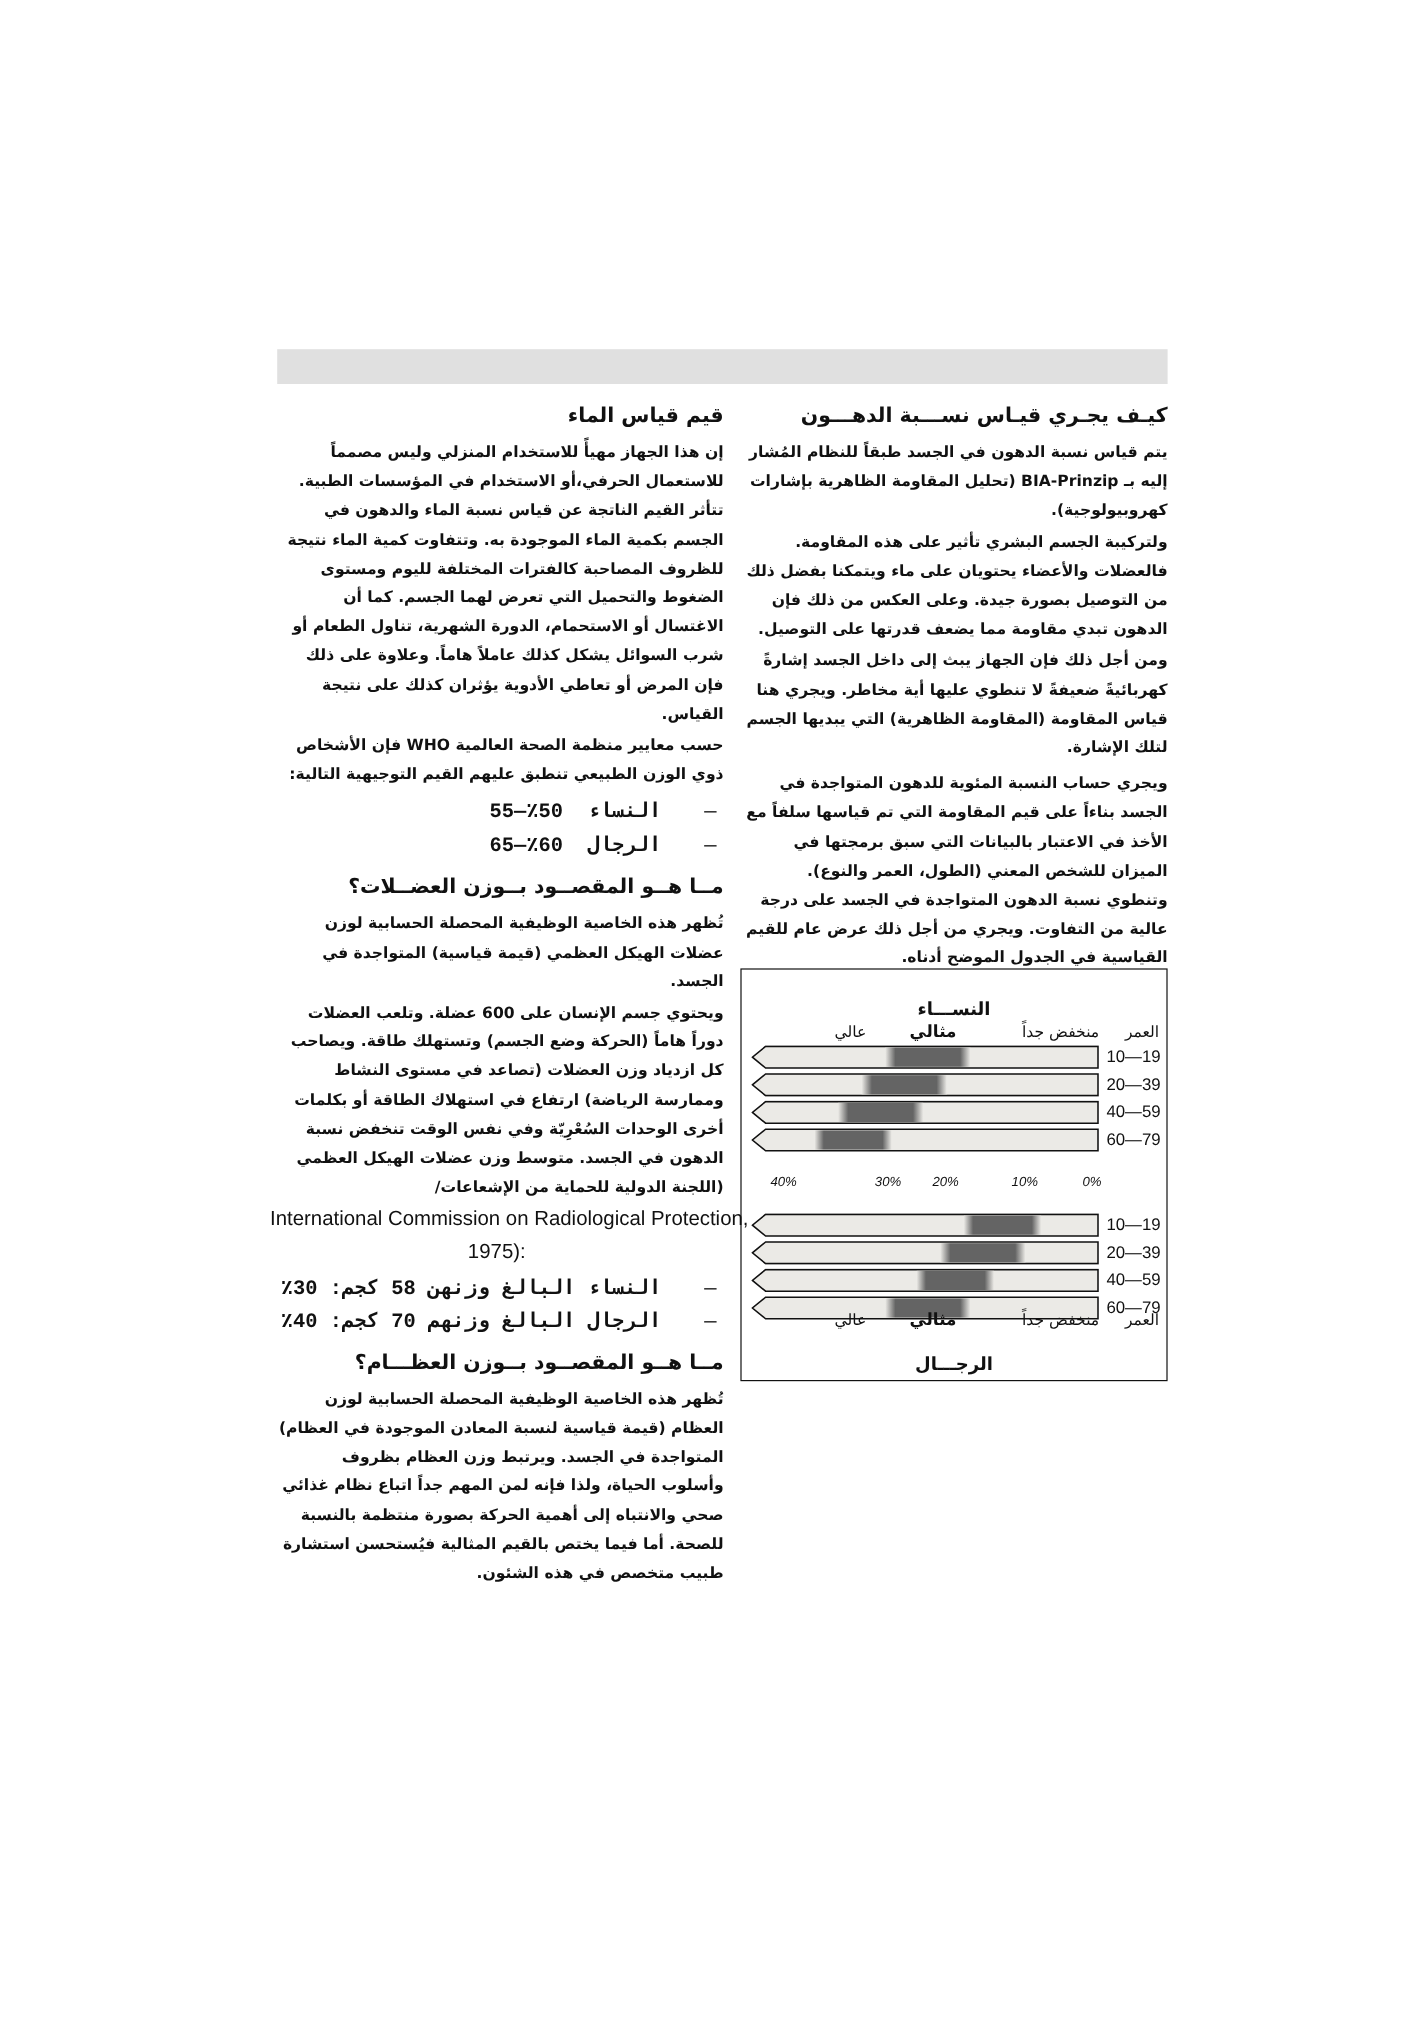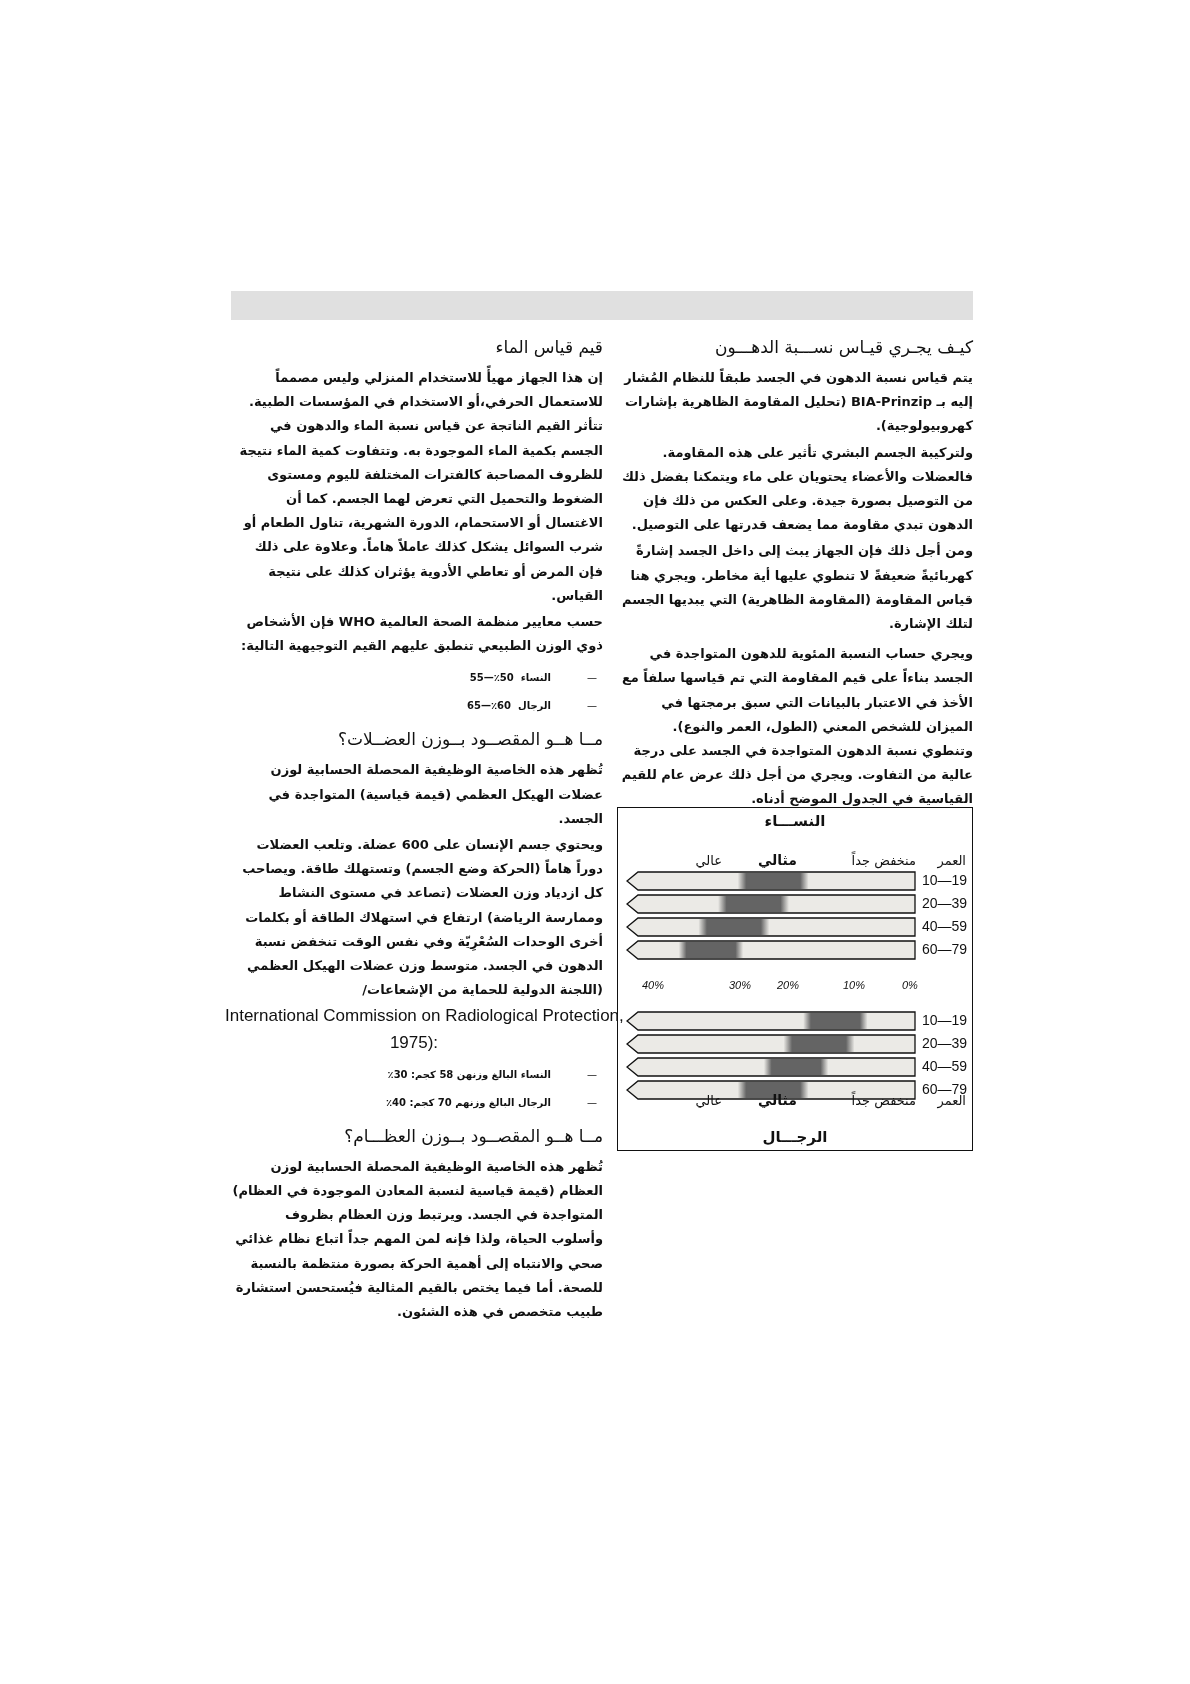--- a/index.html
+++ b/index.html
@@ -2,25 +2,25 @@
 <html><head>
 <meta charset="utf-8">
 <style>
   html, body { margin:0; padding:0; background:#ffffff; }
   body { width:1190px; height:1684px; position:relative; overflow:hidden;
          font-family:"DejaVu Sans", sans-serif; color:#111; }
   .band { position:absolute; left:231px; top:291px; width:742px; height:29px; background:#e0e0e0; }
   .col { position:absolute; direction:rtl; text-align:right; }
   .col-right { left:620px; top:330px; width:353px; }
   .col-left { left:231px; top:330px; width:372px; }
-  h2 { font-size:17px; font-weight:normal; margin:4px 0 6px 0; line-height:26px; }
+  h2 { font-size:17px; font-weight:bold; margin:4px 0 6px 0; line-height:26px; }
   p { font-size:13px; font-weight:bold; line-height:24.2px; margin:0; }
   p + p { margin-top:2px; }
   ul.dash { list-style:none; margin:6px 0 6px 0; padding:0; }
-  ul.dash li { font-size:10px; font-weight:bold; line-height:28px; position:relative; padding-right:52px; }
+  ul.dash li { font-size:17px; font-weight:bold; line-height:28px; position:relative; padding-right:52px;font-family:Liberation Mono, monospace; }
   ul.dash li::before { content:"—"; position:absolute; right:6px; font-weight:normal; }
   .intl { font-family:Liberation Sans, sans-serif; font-weight:normal; font-size:17px; direction:ltr; text-align:left; white-space:nowrap; margin-left:-6px; }
 
   
   .chart { position:absolute; left:617px; top:807px; width:354px; height:342px; border:1.5px solid #111; background:#fff; }
   .chart-title { position:absolute; left:0; right:0; text-align:center; font-size:15px; font-weight:bold; direction:rtl; }
   .hdr { position:absolute; font-size:13px; direction:rtl; white-space:nowrap; }
   .hdr.b { font-weight:bold; font-size:14px; }
   .bar { position:absolute; left:8px; width:290px; height:20px; }
   .bar svg { position:absolute; left:0; top:0; }
@@ -34,21 +34,21 @@
 
 <div class="col col-right">
   <h2>كيـف يجـري قيـاس نســـبة الدهـــون</h2>
   <p>يتم قياس نسبة الدهون في الجسد طبقاً للنظام المُشار إليه بـ BIA-Prinzip (تحليل المقاومة الظاهرية بإشارات كهروبيولوجية).</p>
   <p>ولتركيبة الجسم البشري تأثير على هذه المقاومة. فالعضلات والأعضاء يحتويان على ماء ويتمكنا بفضل ذلك من التوصيل بصورة جيدة. وعلى العكس من ذلك فإن الدهون تبدي مقاومة مما يضعف قدرتها على التوصيل.</p>
   <p>ومن أجل ذلك فإن الجهاز يبث إلى داخل الجسد إشارةً كهربائيةً ضعيفةً لا تنطوي عليها أية مخاطر. ويجري هنا قياس المقاومة (المقاومة الظاهرية) التي يبديها الجسم لتلك الإشارة.</p>
   <p style="margin-top:6px">ويجري حساب النسبة المئوية للدهون المتواجدة في الجسد بناءاً على قيم المقاومة التي تم قياسها سلفاً مع الأخذ في الاعتبار بالبيانات التي سبق برمجتها في الميزان للشخص المعني (الطول، العمر والنوع). وتنطوي نسبة الدهون المتواجدة في الجسد على درجة عالية من التفاوت. ويجري من أجل ذلك عرض عام للقيم القياسية في الجدول الموضح أدناه.</p>
 </div>
 
 <div class="chart">
-  <div class="chart-title" style="top:4px">النســـاء</div>
+  <div class="chart-title" style="top:24px">النســـاء</div>
   <div class="hdr" style="right:6px; top:45px">العمر</div>
   <div class="hdr" style="right:56px; top:45px">منخفض جداً</div>
   <div class="hdr b" style="right:175px; top:44px">مثالي</div>
   <div class="hdr" style="right:250px; top:45px">عالي</div>
 
   <div id="women-bars">
       <div class="bar" style="top: 63px;">
         <svg width="290" height="20" viewBox="0 0 290 20">
           <defs>
             <linearGradient id="g00" x1="0" x2="1" y1="0" y2="0">

